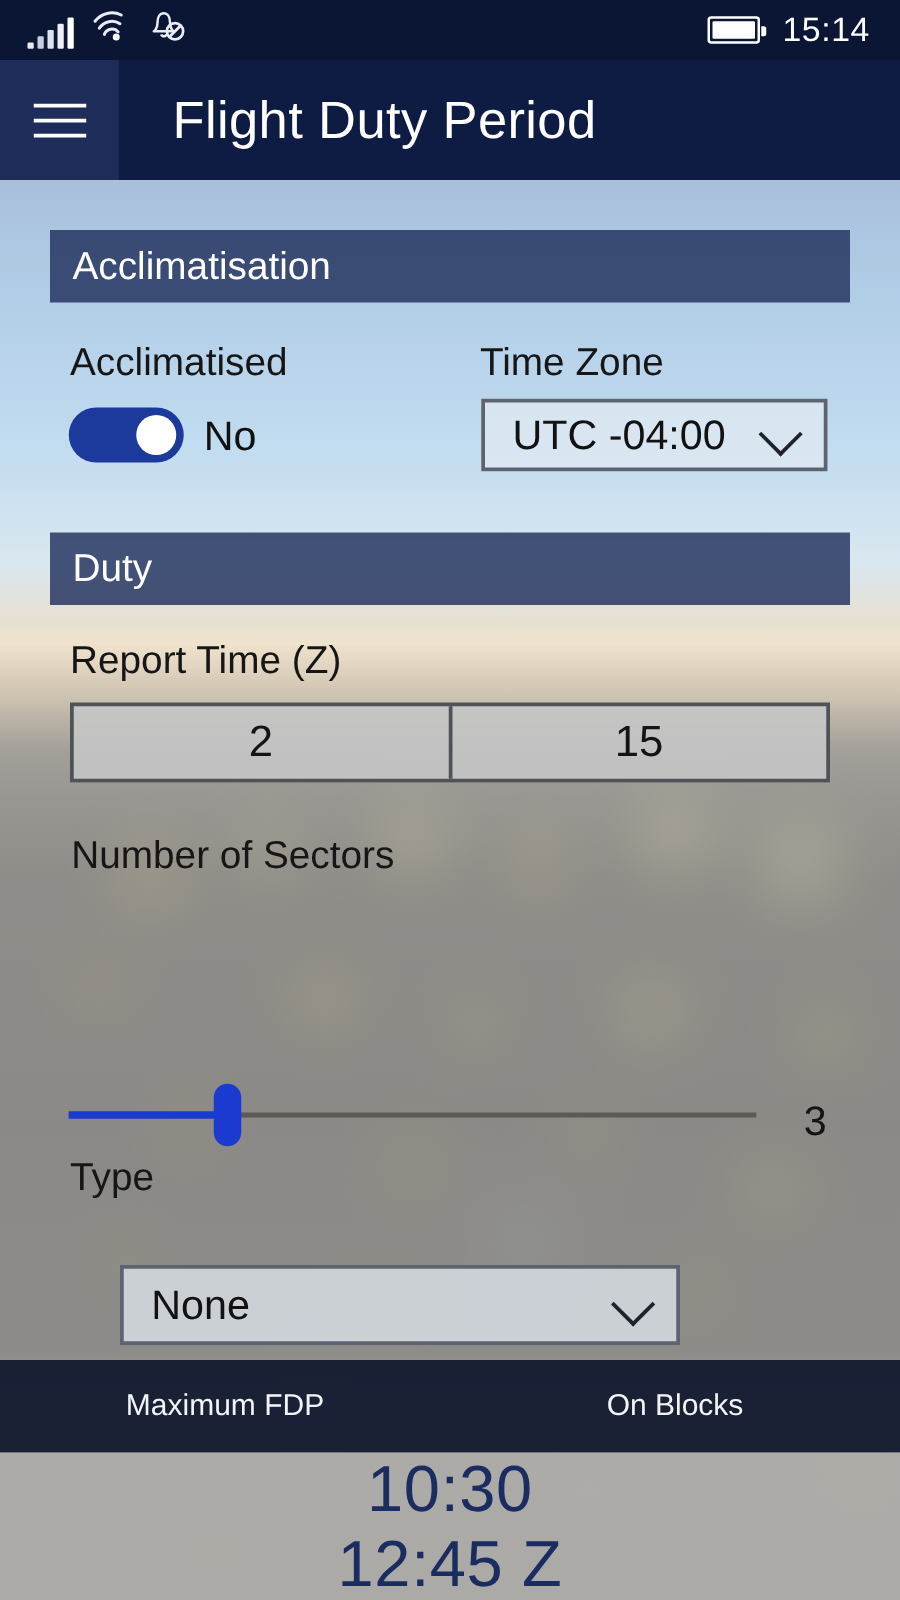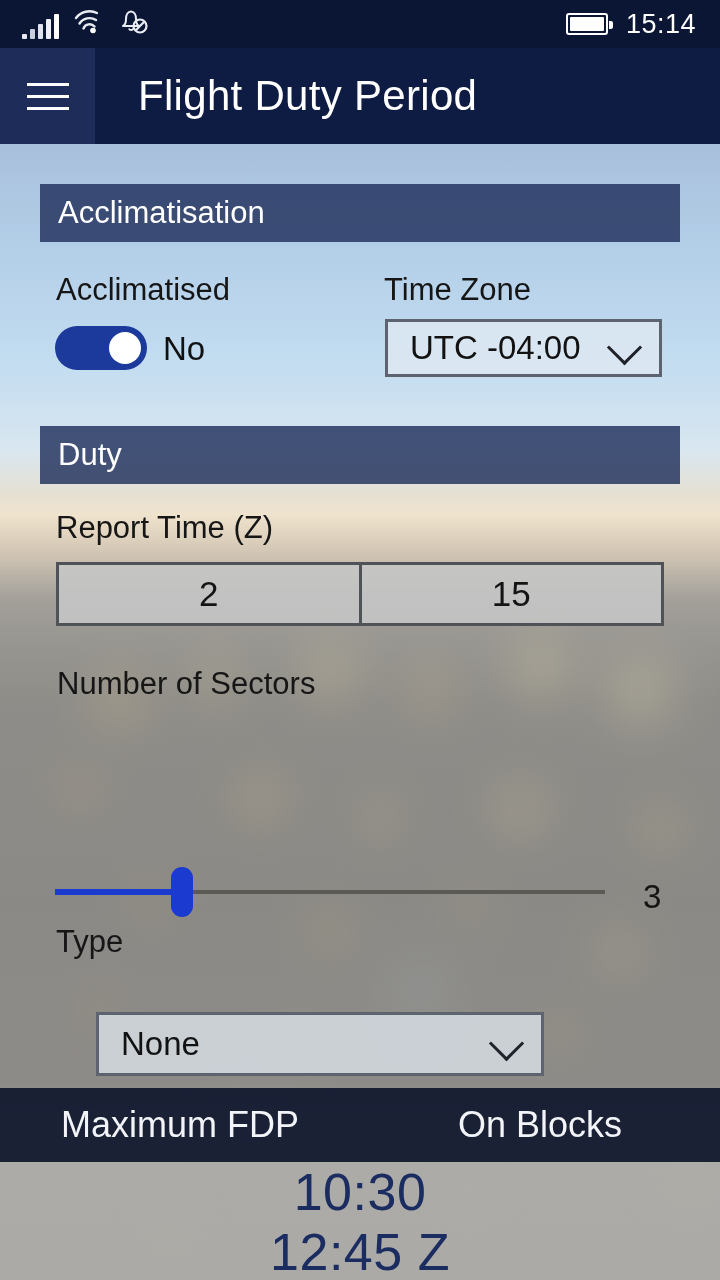--- a/index.html
+++ b/index.html
@@ -330,21 +330,21 @@
     flex-direction: column;
   }
   .summary-cell {
     flex: 1;
     display: flex;
     align-items: center;
     justify-content: center;
   }
   .summary-label-text {
     color: #f2f4f8;
-    font-size: 36px;
+    font-size: 24px;
   }
   .summary-value-text {
     color: #1b2c60;
     font-size: 52px;
     letter-spacing: 0.5px;
   }
 </style>
 </head>
 <body>
 

